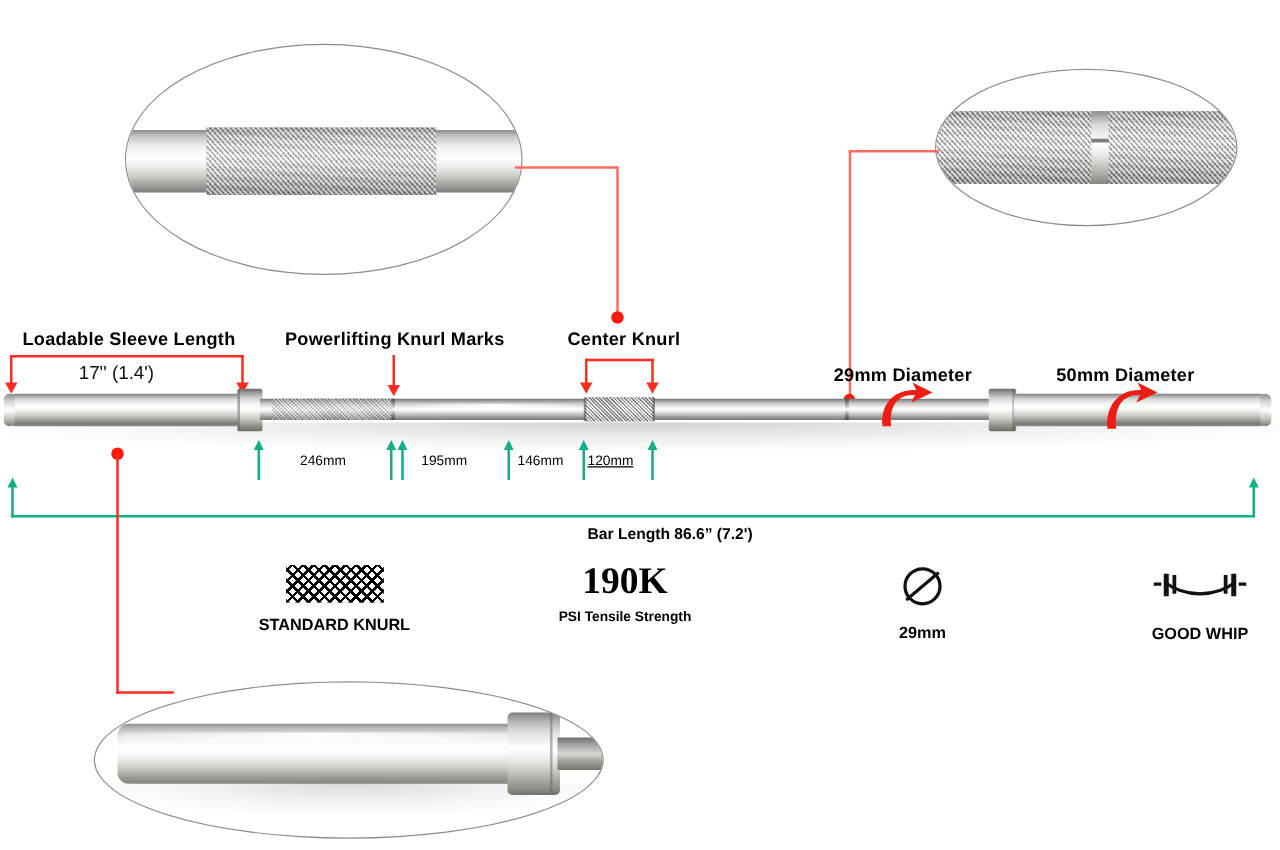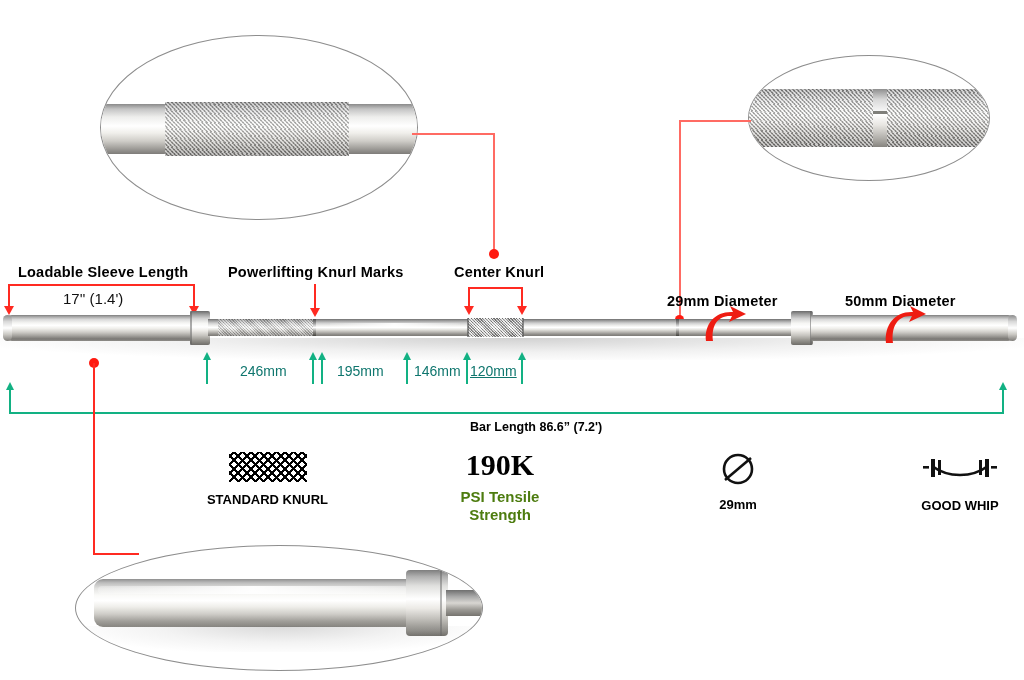--- a/index.html
+++ b/index.html
@@ -18,21 +18,21 @@
     font-family:"Liberation Sans", sans-serif;
     font-weight:bold;font-size:14.5px;color:#000;
     white-space:nowrap;letter-spacing:.2px;
   }
   .lbl-sm{
     font-family:"Liberation Sans", sans-serif;
     font-size:13px;color:#111;white-space:nowrap;
   }
   .mm{
     font-family:"Liberation Sans", sans-serif;
-    font-size:14px;color:#0f766e;white-space:nowrap;
+    font-size:11px;color:#000000;white-space:nowrap;
   }
   .barlen{
     font-family:"Liberation Sans", sans-serif;
     font-weight:bold;font-size:12.5px;color:#000;white-space:nowrap;
   }
 
   
   .metal-sleeve{
     background:linear-gradient(to bottom,
       #7d7d7d 0%, #a9a9a9 7%, #d9d9d9 17%,
@@ -110,21 +110,21 @@
     font-family:"Liberation Sans", sans-serif;
     font-weight:bold;font-size:13px;color:#000;text-align:center;
     white-space:nowrap;line-height:1.25;
   }
   .feat-big{
     font-family:Liberation Serif, serif;
     font-weight:bold;font-size:30px;color:#000;text-align:center;line-height:1;
   }
   .feat-sub{
     font-family:"Liberation Sans", sans-serif;
-    font-weight:bold;font-size:15px;color:#4d7c0f;text-align:center;line-height:1.2;
+    font-weight:bold;font-size:11px;color:#000000;text-align:center;line-height:1.2;
   }
   .knurl-swatch{
     background-color:#fff;
     background-image:
       repeating-linear-gradient(45deg, #000 0 2px, transparent 2px 6px),
       repeating-linear-gradient(-45deg, #000 0 2px, transparent 2px 6px);
   }
 </style>
 </head>
 <body>

